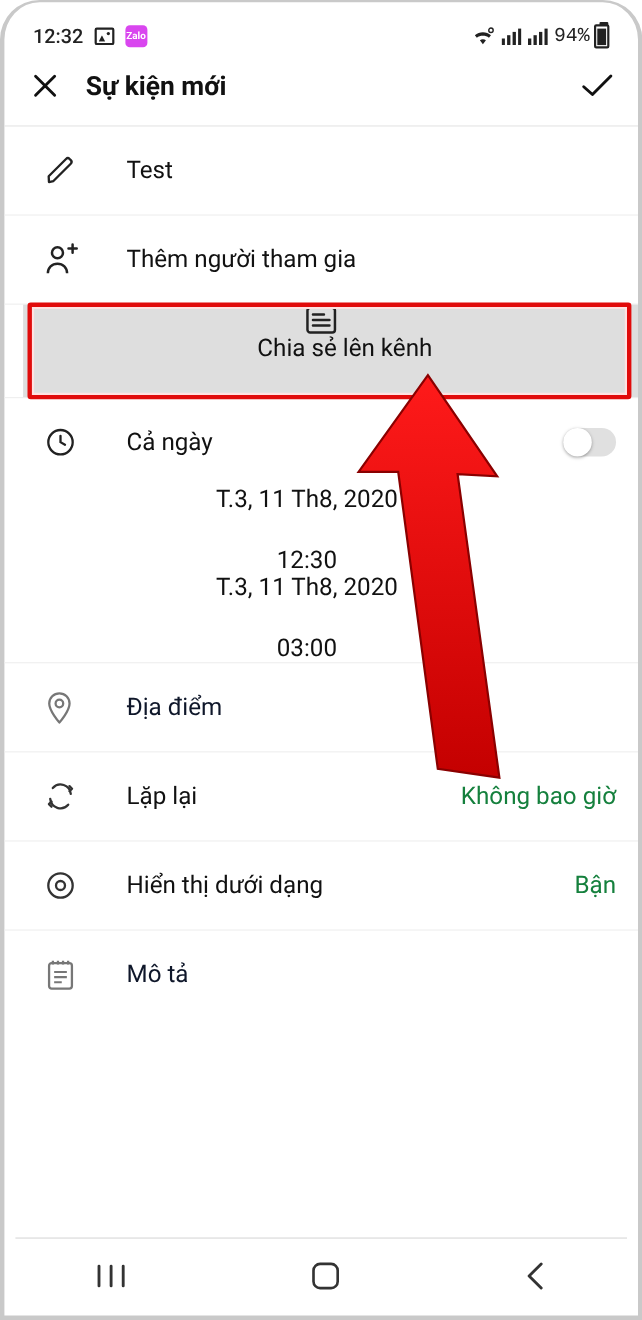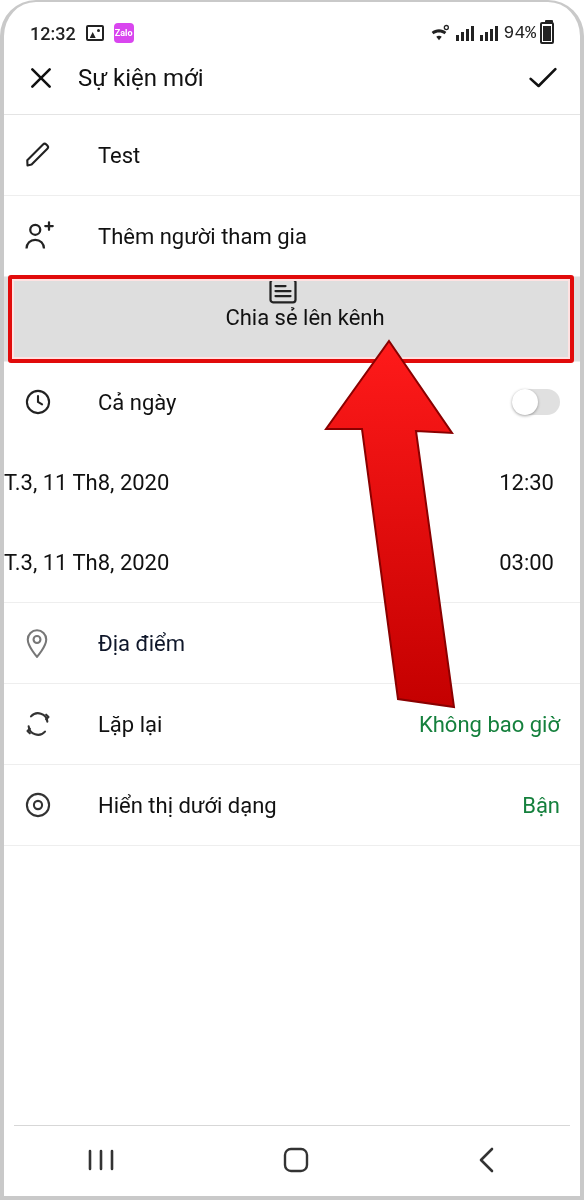--- a/index.html
+++ b/index.html
@@ -12,34 +12,34 @@
   .zalo { width: 20px; height: 20px; border-radius: 4px; background: #d946ef; display: inline-flex; align-items: center; justify-content: center; color: #fff; font-size: 9px; font-weight: 700; }
   .pic-ic { width: 18px; height: 16px; border: 2px solid #222; display: inline-block; position: relative; border-radius: 2px; }
   .pic-ic::before { content:""; position:absolute; left:2px; bottom:1px; width:6px; height:6px; background:#222; clip-path: polygon(0 100%,50% 0,100% 100%); }
   .pic-ic::after { content:""; position:absolute; right:2px; top:2px; width:3px; height:3px; border-radius:50%; background:#222; }
   .batt { display:inline-flex; align-items:center;font-family:Liberation Mono, monospace; }
   .batt-sh{ width:14px; height:22px; border:2px solid #222; border-radius:2px; position:relative; margin-left:4px;}
   .batt-sh::before{content:""; position:absolute; left:3px; top:-4px; width:8px; height:3px; background:#222; border-radius:1px;}
   .batt-sh::after{content:""; position:absolute; left:1px; right:1px; bottom:1px; height:85%; background:#222;}
   
   .appbar { height: 72px; display:flex; align-items:center; justify-content:space-between; padding: 0 22px; }
-  .appbar .title { font-size: 24px; font-weight: 400; margin-left: 22px; }
+  .appbar .title { font-size: 24px; font-weight: 700; margin-left: 22px; }
   .appbar .l { display:flex; align-items:center; }
   .x-icon, .chk-icon { width:30px; height:30px; display:flex; align-items:center; justify-content:center; }
   .divider { height:1px; background:#e4e4e4; width:100%; }
   .light-div { height:1px; background:#eee; width:100%; }
   
-  .row { display:flex; align-items:center; padding: 0 20px; min-height: 80px; position:relative; }
+  .row { display:flex; align-items:center; padding: 0 20px; min-height: 80px; position:relative;margin-left:17px; }
   .row .ic { width: 48px; display:flex; align-items:center; justify-content:flex-start; color:#333; }
   .row .label { font-size: 22px; color:#111; flex:1; padding-left: 26px; }
   .row .value { font-size: 22px; color:#15803d; }
   .row.muted .label { color:#0f172a; }
   .row.share { background:#dedede; }
   .share-frame { border: 4px solid #e10b0b; position:absolute; top:-2px; bottom:-2px; left:4px; right:6px; border-radius:3px; box-shadow: inset 0 0 0 2px #ffe2e2; pointer-events:none; }
-  .indent { padding-left: 96px; }
+  .indent { padding-left: 96px; flex-direction: column; }
   .time-row { display:flex; align-items:center; justify-content:space-between; padding: 0 26px 0 0; min-height:80px; }
   .time-row .dt { font-size:22px; }
   .time-row .tm { font-size:22px; }
   .toggle { width:48px; height:26px; background:#e0e0e0; border-radius:13px; position:relative; }
   .toggle .knob { position:absolute; left:0; top:0; width:26px; height:26px; border-radius:50%; background:#fff; box-shadow:0 1px 3px rgba(0,0,0,.35); }
   
   .arrow { position:absolute; left:290px; top:335px; width:200px; height:380px; z-index:50; pointer-events:none; }
   
   .navbar { position:absolute; bottom:6px; left:0; right:0; height:60px; display:flex; align-items:center; justify-content:space-around; }
   .nav-sep { position:absolute; bottom:70px; left:10px; right:10px; height:1px; background:#d7d7d7;}
@@ -189,20 +189,30 @@
       <svg width="28" height="28" viewBox="0 0 24 24">
           <circle cx="12" cy="12" r="9.5" fill="none" stroke="#333" stroke-width="1.8"></circle>
           <circle cx="12" cy="12" r="3.5" fill="none" stroke="#333" stroke-width="1.8"></circle>
         </svg>
     </div>
     <div class="label">Hiển thị dưới dạng</div>
     <div class="value">Bận</div>
   </div>
   <div class="light-div"></div>
 
+  <div class="row muted">
+    <div class="ic">
+      <svg width="28" height="30" viewBox="0 0 22 26">
+          <rect x="2" y="4" width="18" height="20" rx="2" fill="none" stroke="#777" stroke-width="1.8"></rect>
+          <path d="M5 2v3M9 2v3M13 2v3M17 2v3" stroke="#777" stroke-width="1.8"></path>
+          <path d="M6 11h10M6 15h10M6 19h6" stroke="#777" stroke-width="1.6"></path>
+        </svg>
+    </div>
+    <div class="label">Mô tả</div>
+  </div>
 
   <div class="arrow">
     <svg width="200" height="380" viewBox="0 0 200 380">
       <defs>
         <linearGradient id="rg" x1="0" y1="0" x2="0" y2="1">
           <stop offset="0" stop-color="#ff1a1a"></stop>
           <stop offset="1" stop-color="#c40000"></stop>
         </linearGradient>
       </defs>
       <path d="M95 4 L158 96 L122 94 L160 370 L104 362 L68 92 L32 92 Z" fill="url(#rg)" stroke="#8a0000" stroke-width="2"></path>

